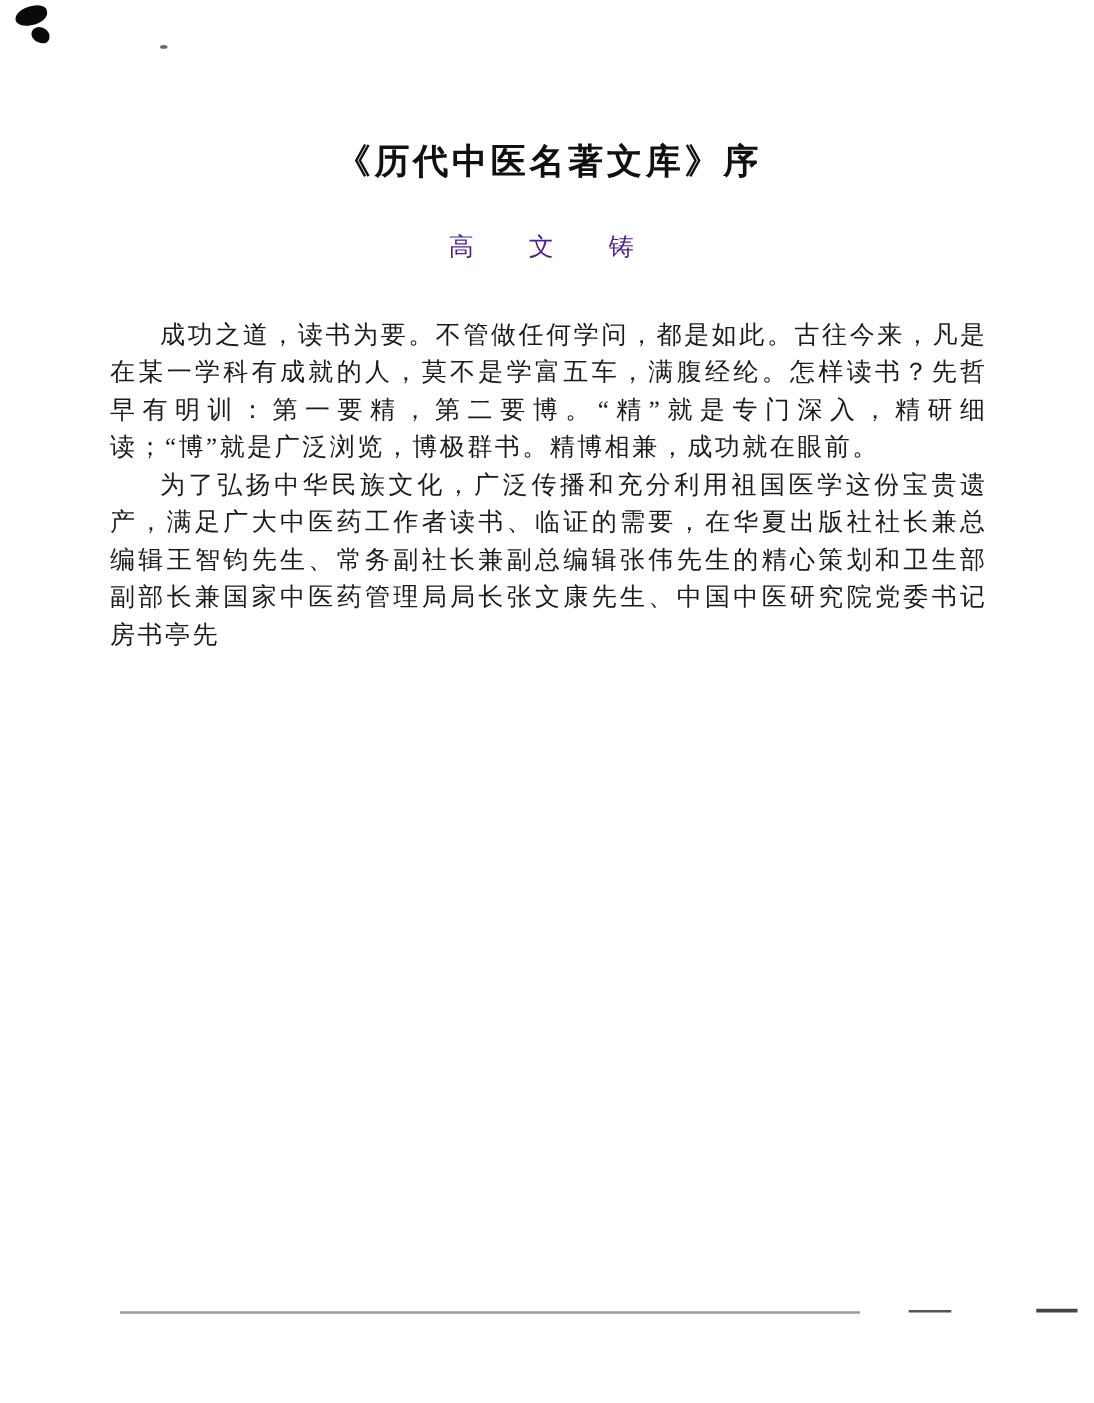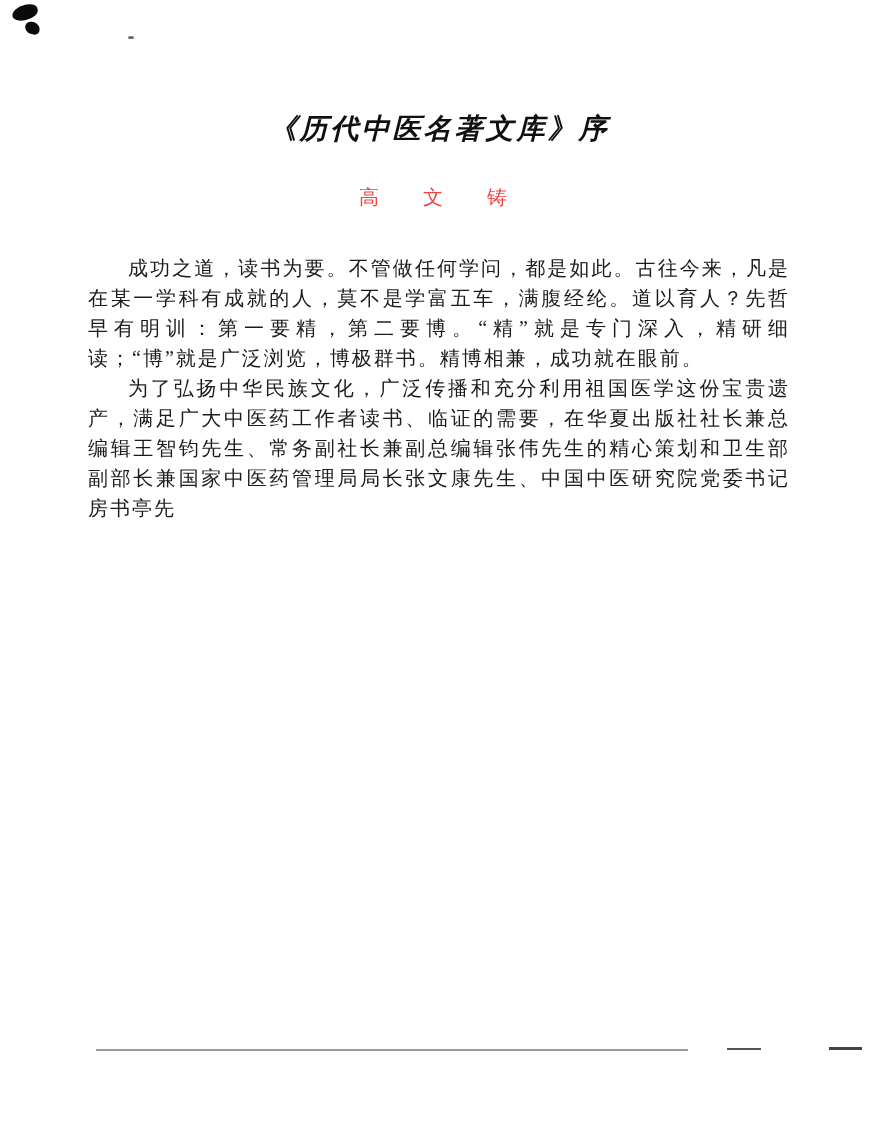--- a/index.html
+++ b/index.html
@@ -22,28 +22,27 @@
     top: 110px;
     width: 702px;
   }
   .doc-title {
     margin: 0 0 36px 0;
     text-align: center;
     font-size: 28px;
     font-weight: 700;
     letter-spacing: 3px;
     color: #101010;
-    font-style: italic;
   }
   .doc-author {
     margin: 0 0 42px 0;
     text-align: center;
     font-size: 20px;
     letter-spacing: 12px;
-    color: #ef4444;
+    color: #4c1d95;
   }
   .body-text p {
     margin: 0;
     font-size: 20px;
     line-height: 30px;
     letter-spacing: 2px;
     text-align: justify;
     text-indent: 2em;
     color: #1b1b1b;
   }
@@ -97,21 +96,21 @@
   <div class="artifact blob-1"></div>
   <div class="artifact blob-2"></div>
   <div class="speck-1 artifact"></div>
 
   <div class="content">
     <h1 class="doc-title">《历代中医名著文库》序</h1>
 
     <div class="doc-author">高　文　铸</div>
 
     <div class="body-text">
-      <p>成功之道，读书为要。不管做任何学问，都是如此。古往今来，凡是在某一学科有成就的人，莫不是学富五车，满腹经纶。道以育人？先哲早有明训：第一要精，第二要博。“精”就是专门深入，精研细读；“博”就是广泛浏览，博极群书。精博相兼，成功就在眼前。</p>
+      <p>成功之道，读书为要。不管做任何学问，都是如此。古往今来，凡是在某一学科有成就的人，莫不是学富五车，满腹经纶。怎样读书？先哲早有明训：第一要精，第二要博。“精”就是专门深入，精研细读；“博”就是广泛浏览，博极群书。精博相兼，成功就在眼前。</p>
       <p>为了弘扬中华民族文化，广泛传播和充分利用祖国医学这份宝贵遗产，满足广大中医药工作者读书、临证的需要，在华夏出版社社长兼总编辑王智钧先生、常务副社长兼副总编辑张伟先生的精心策划和卫生部副部长兼国家中医药管理局局长张文康先生、中国中医研究院党委书记房书亭先</p>
     </div>
   </div>
 
   <div class="bottom-rule"></div>
   <div class="bottom-dash-1"></div>
   <div class="bottom-dash-2"></div>
 
 </div>
 

